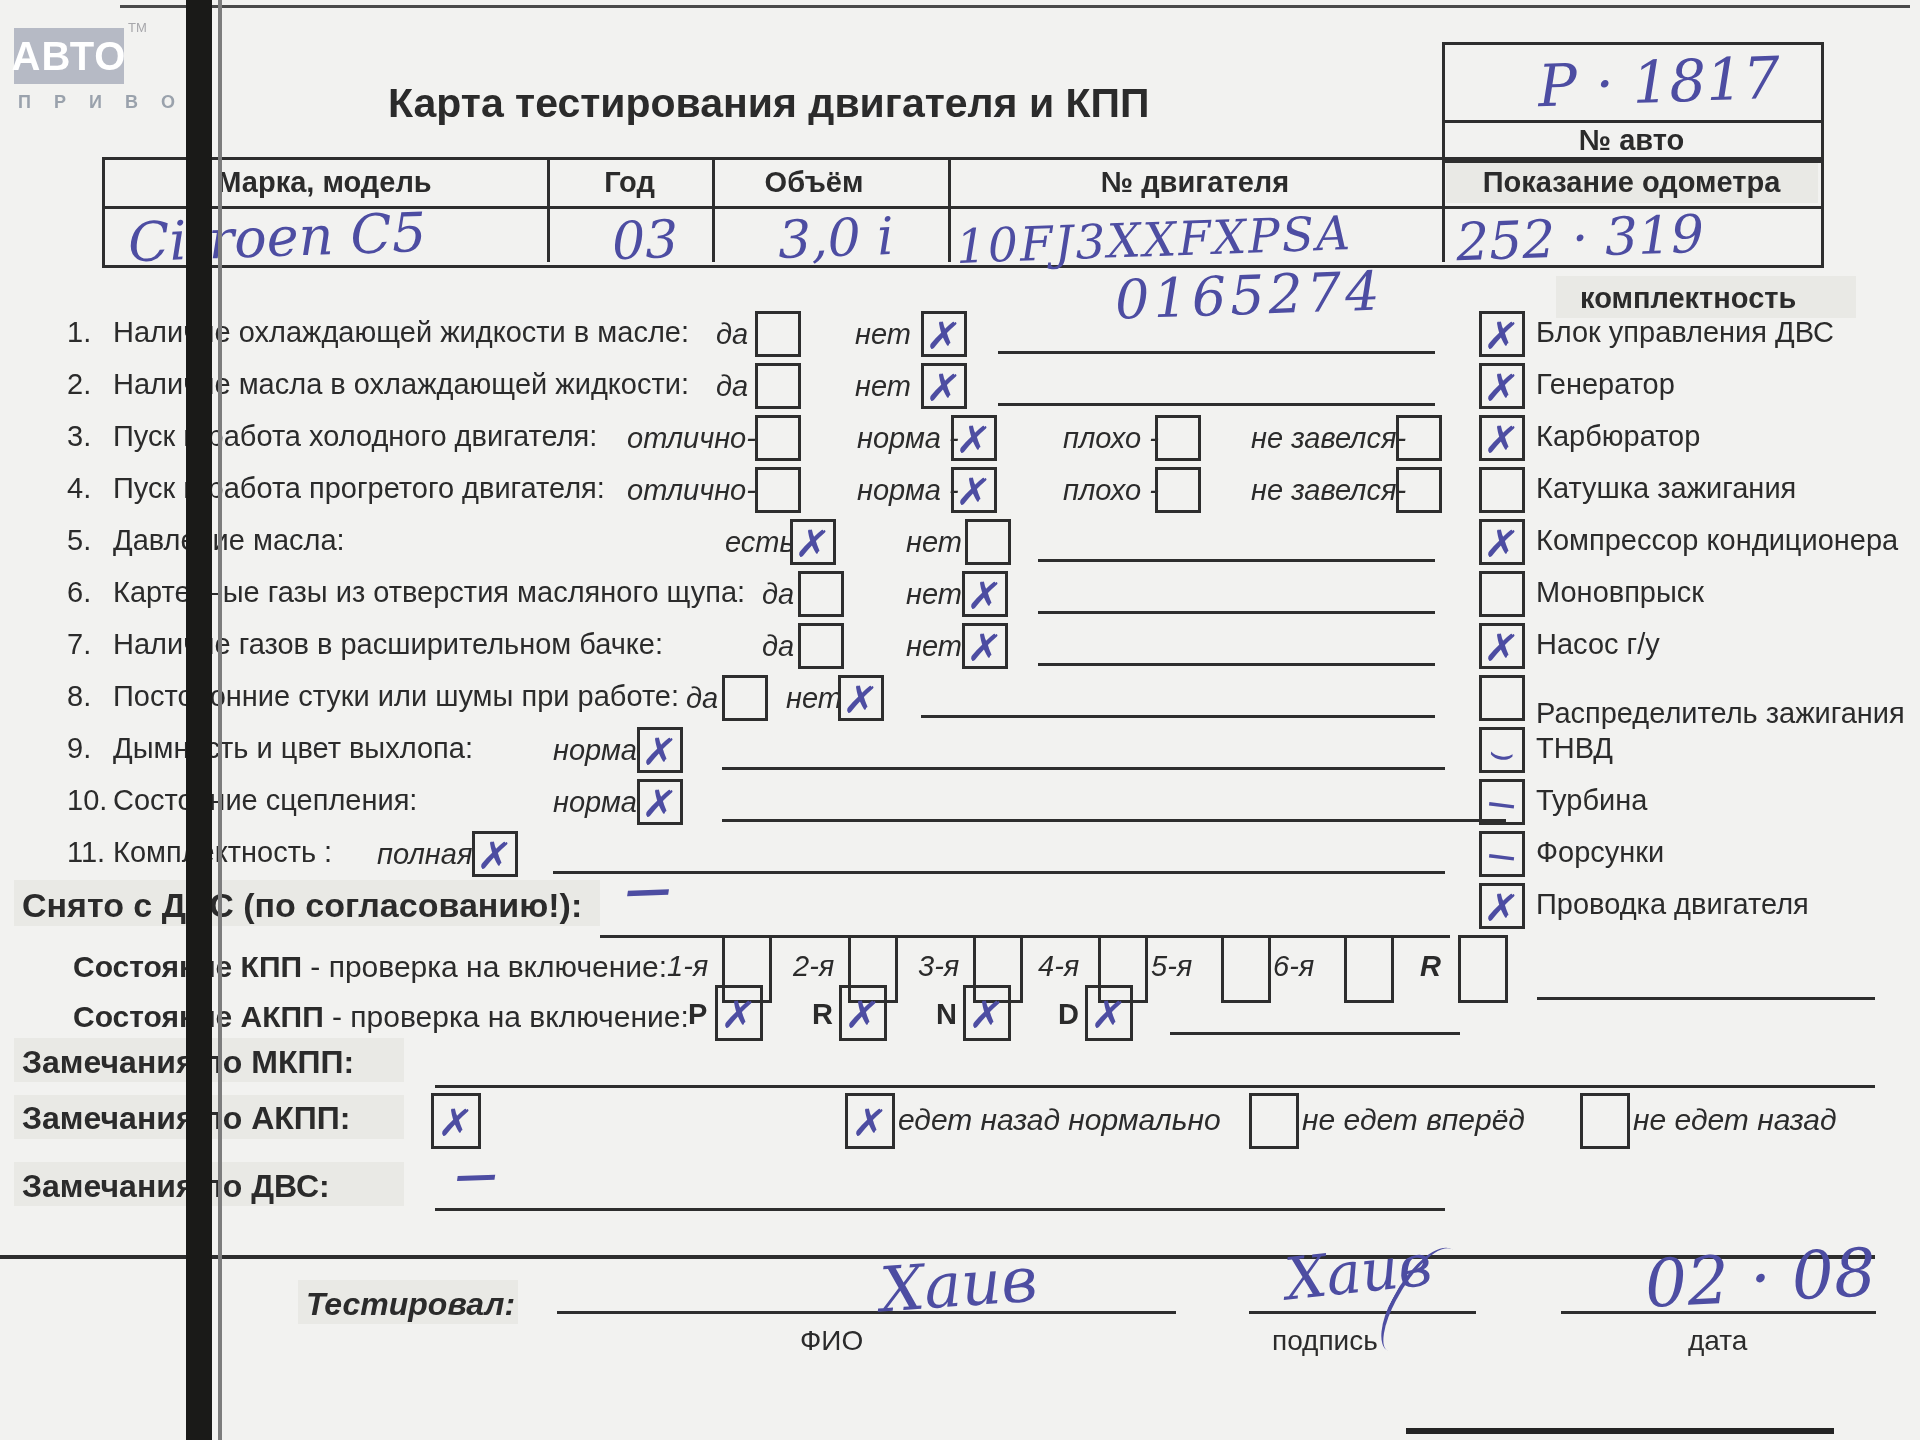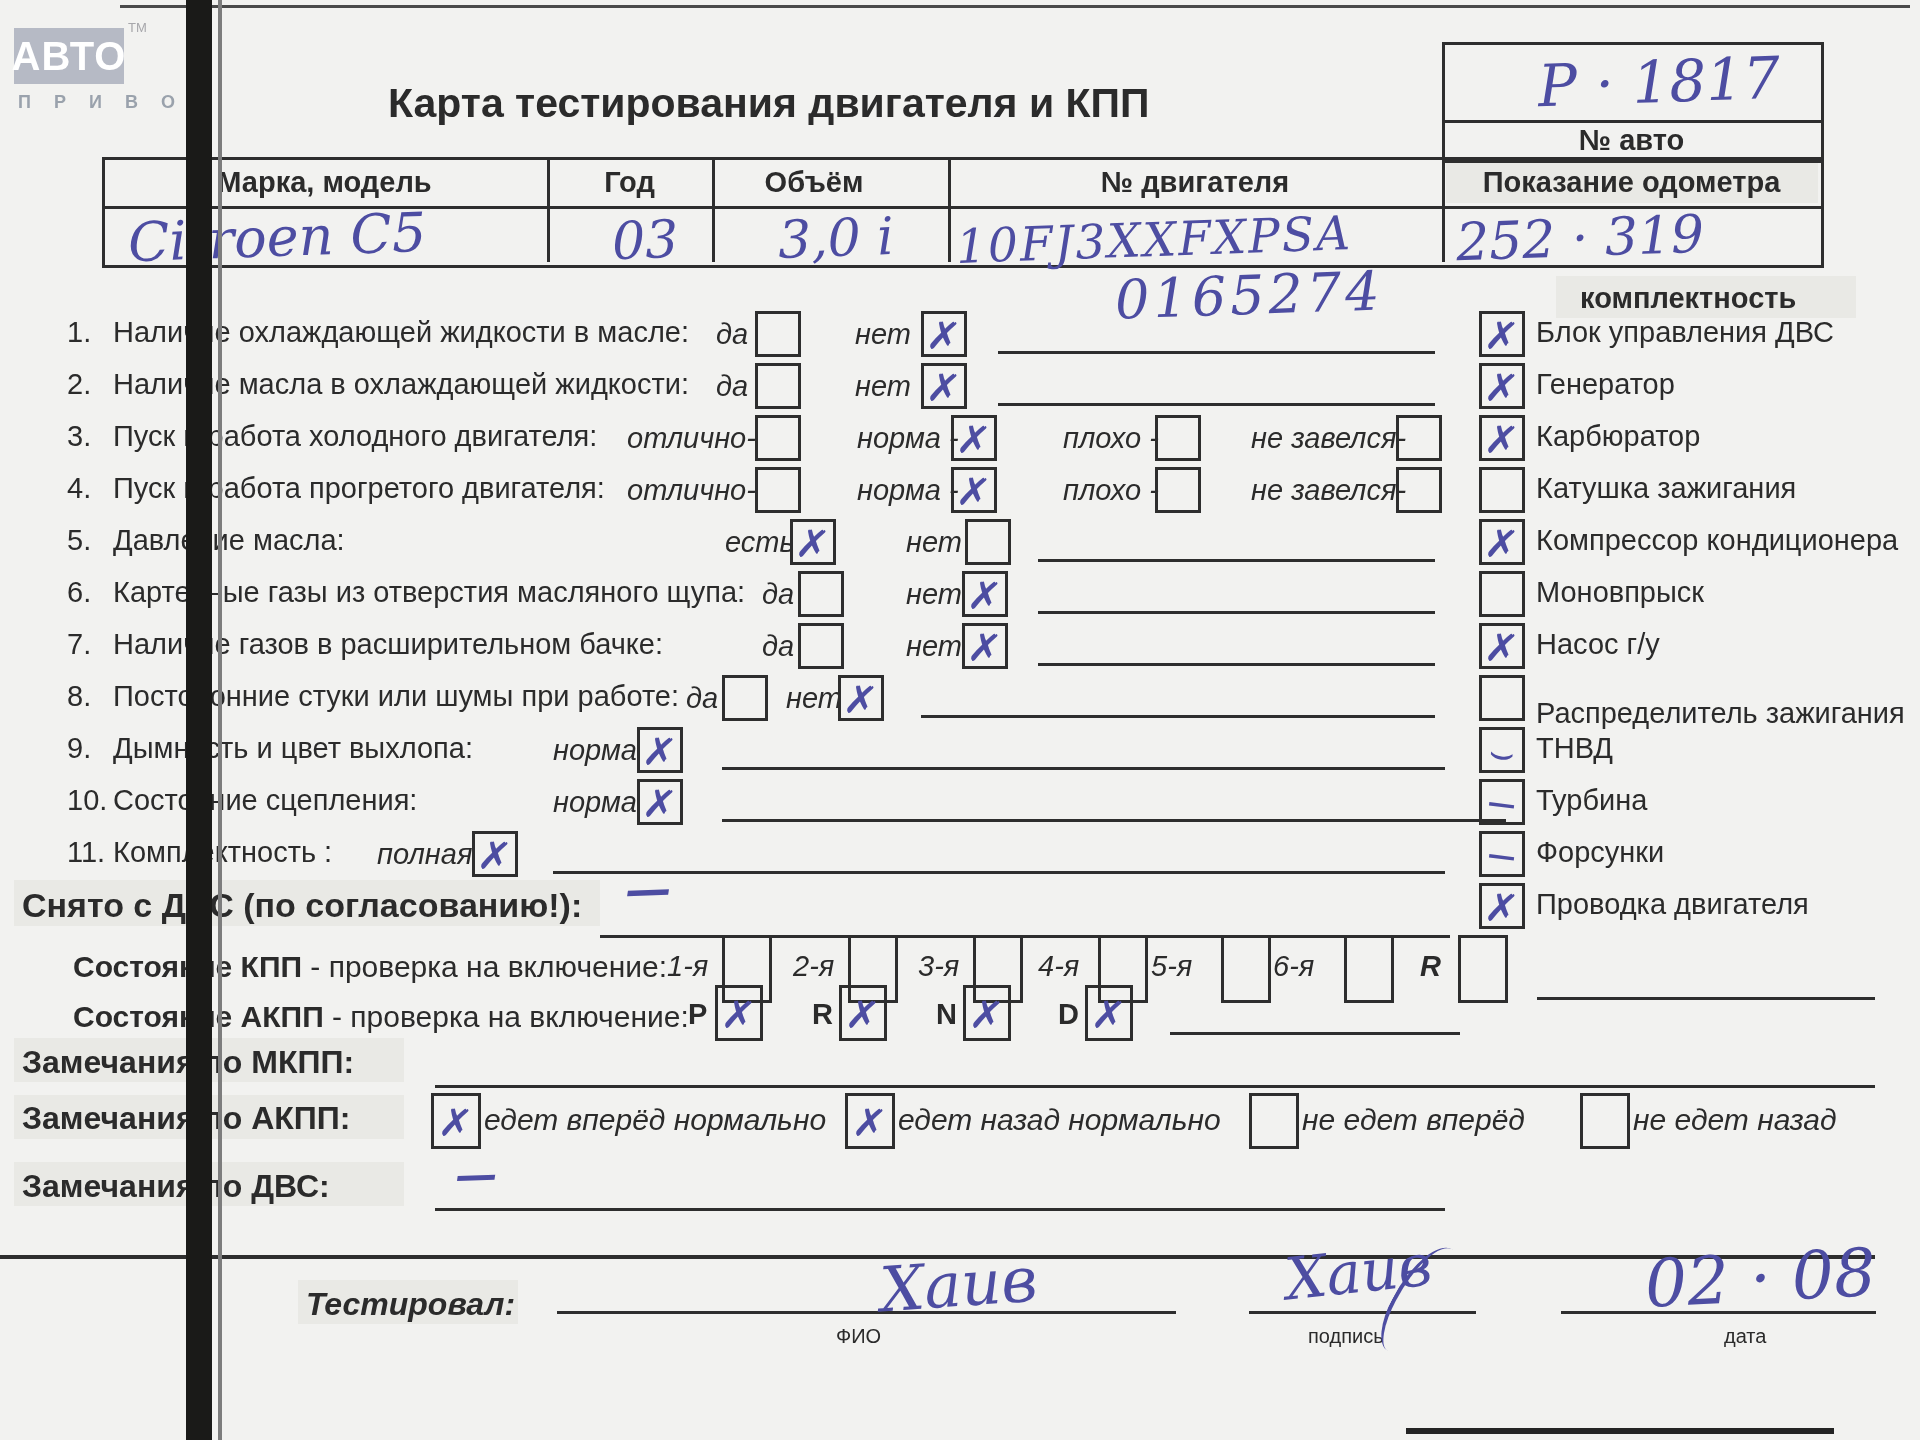--- a/index.html
+++ b/index.html
@@ -2,21 +2,21 @@
 <html><head>
 <meta charset="utf-8">
 <style>
   html,body{margin:0;padding:0;background:#e6e6e4;}
   .page{position:relative;width:1920px;height:1440px;background:#f2f2f0;
         font-family:"Liberation Sans",sans-serif;color:#2b2b2b;overflow:hidden;}
   .a{position:absolute;}
   .t{font-size:29px;white-space:nowrap;z-index:2;}
   .b{font-weight:bold;}
   .i{font-style:italic;}
-  .sm{font-size:20px;margin-left:36px;}
+  .sm{font-size:28px;}
   .box{position:absolute;border:3px solid #2e2e2e;width:40px;height:40px;
        display:flex;align-items:center;justify-content:center;z-index:2;background:transparent;}
   .gbox{width:44px;height:62px;}
   .abox{width:42px;height:50px;}
   .rbox{width:44px;height:50px;}
   .mark{font-family:"DejaVu Sans","DejaVu Serif",sans-serif;color:#4d4da2;font-size:40px;
         line-height:1;font-weight:bold;transform:rotate(7deg) translateY(2px);}
   .ul{position:absolute;border-bottom:3px solid #2e2e2e;height:0;z-index:1;}
   .shade{position:absolute;background:#e9e9e5;z-index:0;}
   .hand{position:absolute;font-family:"DejaVu Serif",serif;font-style:italic;color:#4d4da2;
@@ -322,21 +322,20 @@
 
   <div class="shade" style="left:14px;top:1038px;width:390px;height:44px;"></div>
   <div class="a t b" style="left:22px;top:1044px;font-size:32px;">Замечания по МКПП:</div>
   <div class="ul" style="left:435px;top:1085px;width:1440px;"></div>
 
   <div class="shade" style="left:14px;top:1095px;width:390px;height:44px;"></div>
   <div class="a t b" style="left:22px;top:1100px;font-size:32px;">Замечания по АКПП:</div>
   <div class="box rbox" style="left:431px;top:1093px;">
       <span class="mark">✗</span>
     </div>
-  <div class="a t i" style="left:484px;top:1103px;font-size:30px;">едет вперёд нормально</div>
   <div class="box rbox" style="left:845px;top:1093px;">
       <span class="mark">✗</span>
     </div>
   <div class="a t i" style="left:898px;top:1103px;font-size:30px;">едет назад нормально</div>
   <div class="box rbox" style="left:1249px;top:1093px;">
       <span class="mark"></span>
     </div>
   <div class="a t i" style="left:1302px;top:1103px;font-size:30px;">не едет вперёд</div>
   <div class="box rbox" style="left:1580px;top:1093px;">
       <span class="mark"></span>

